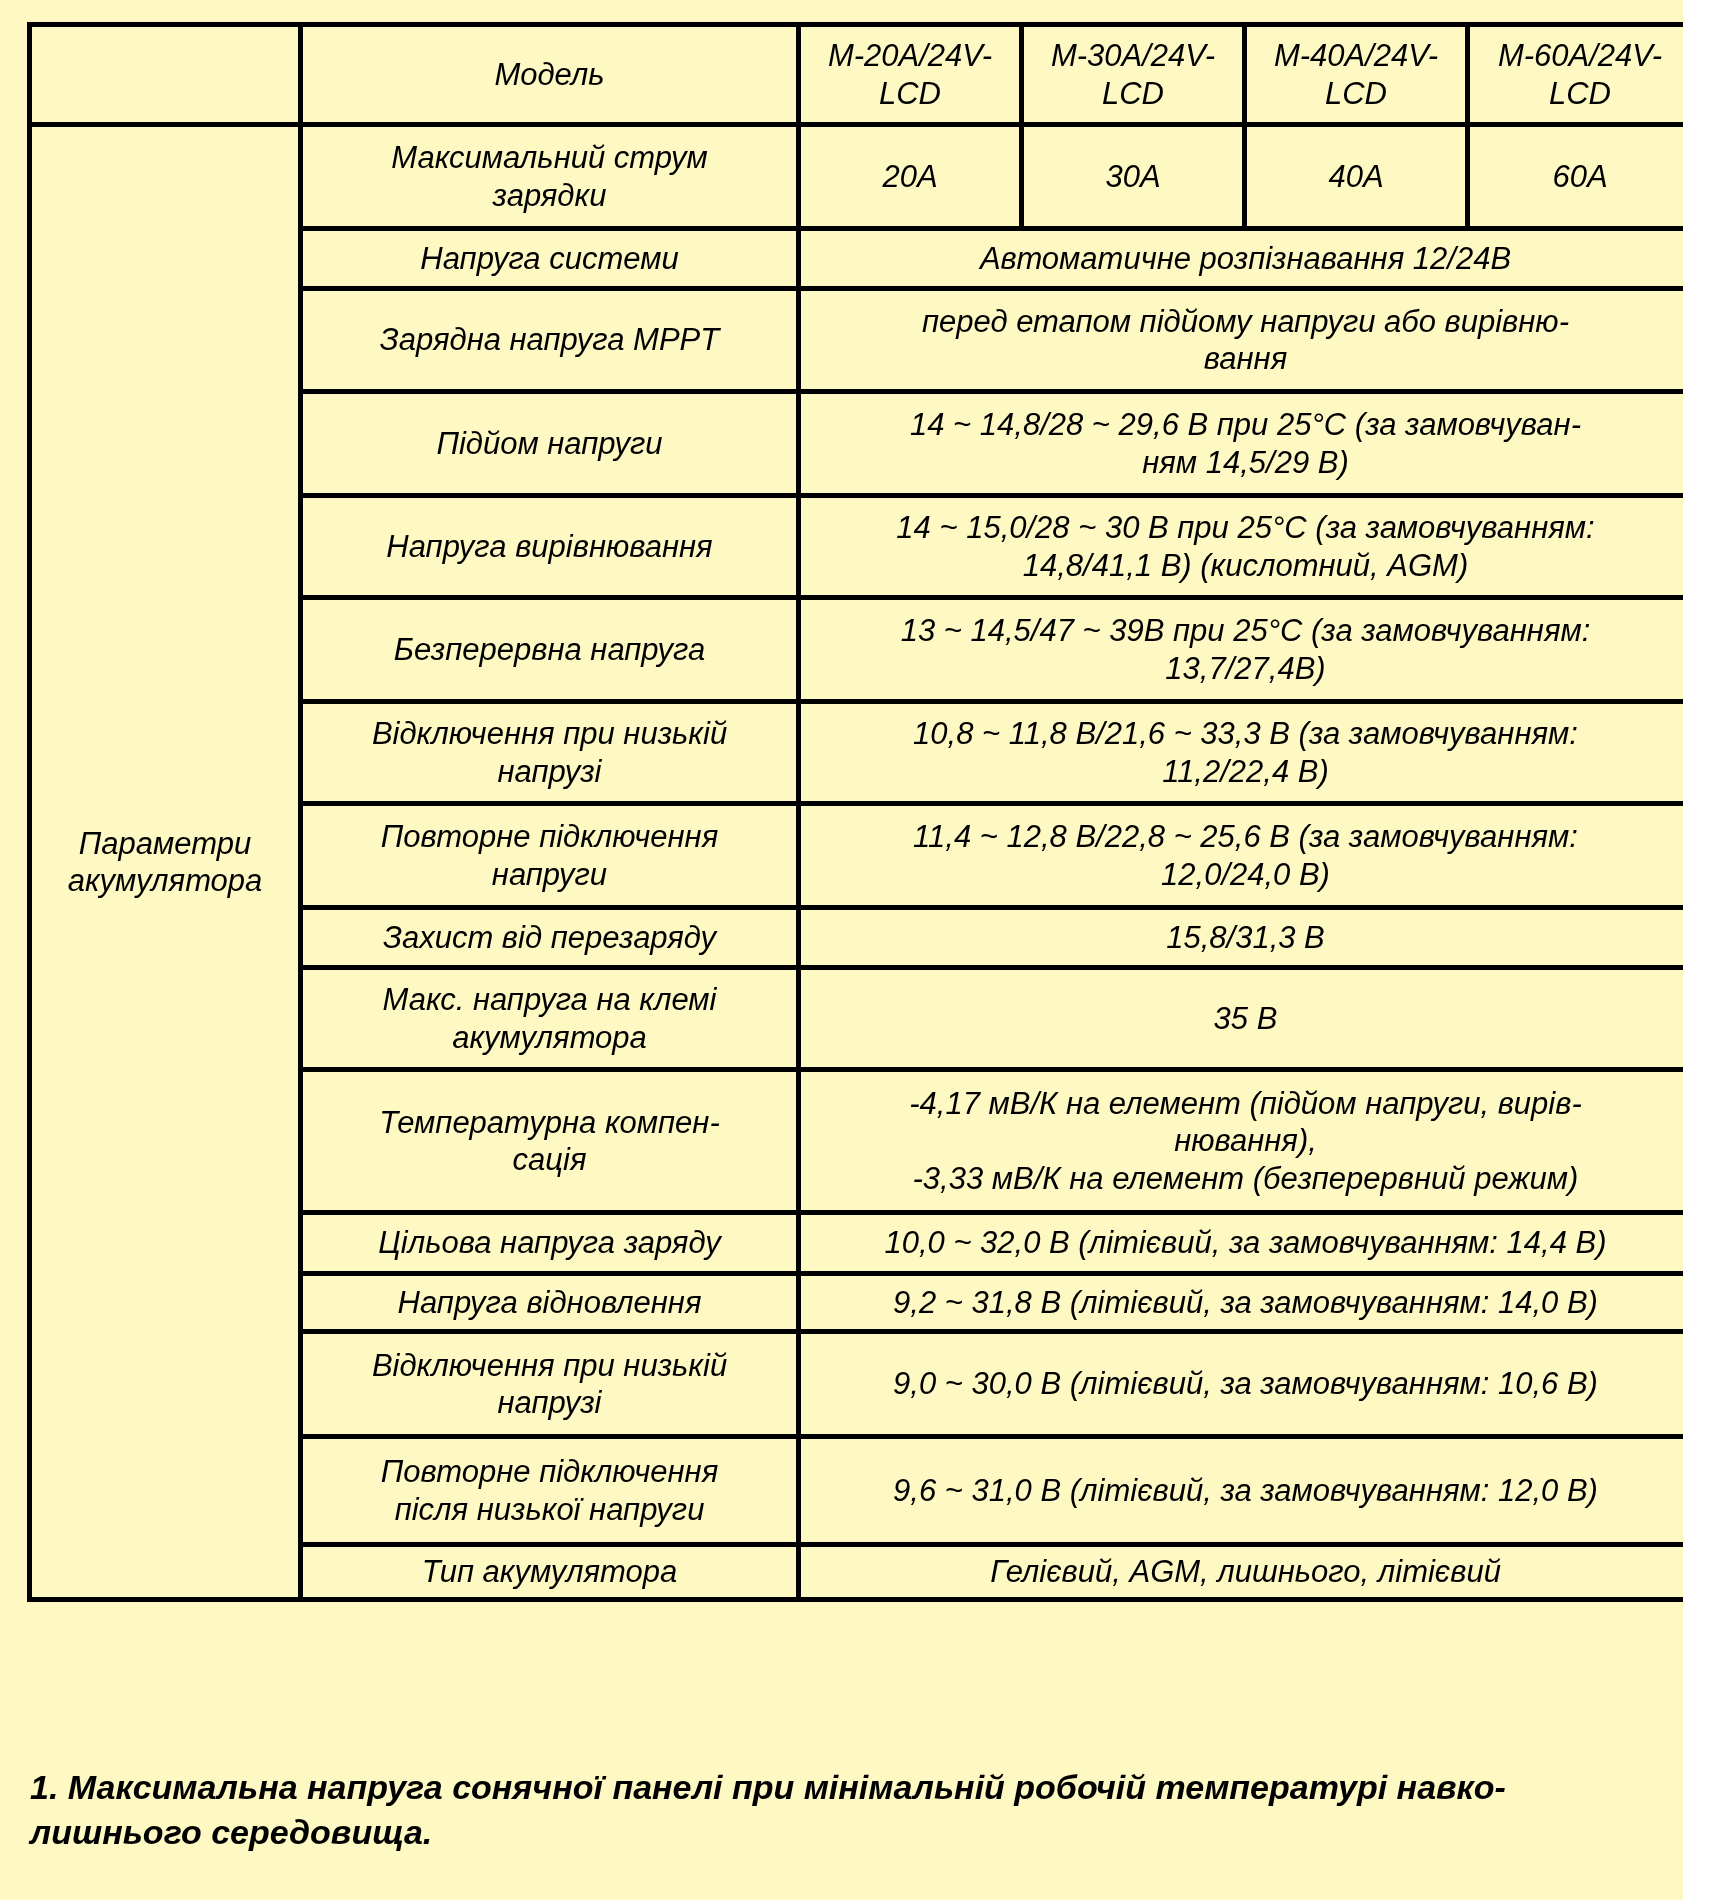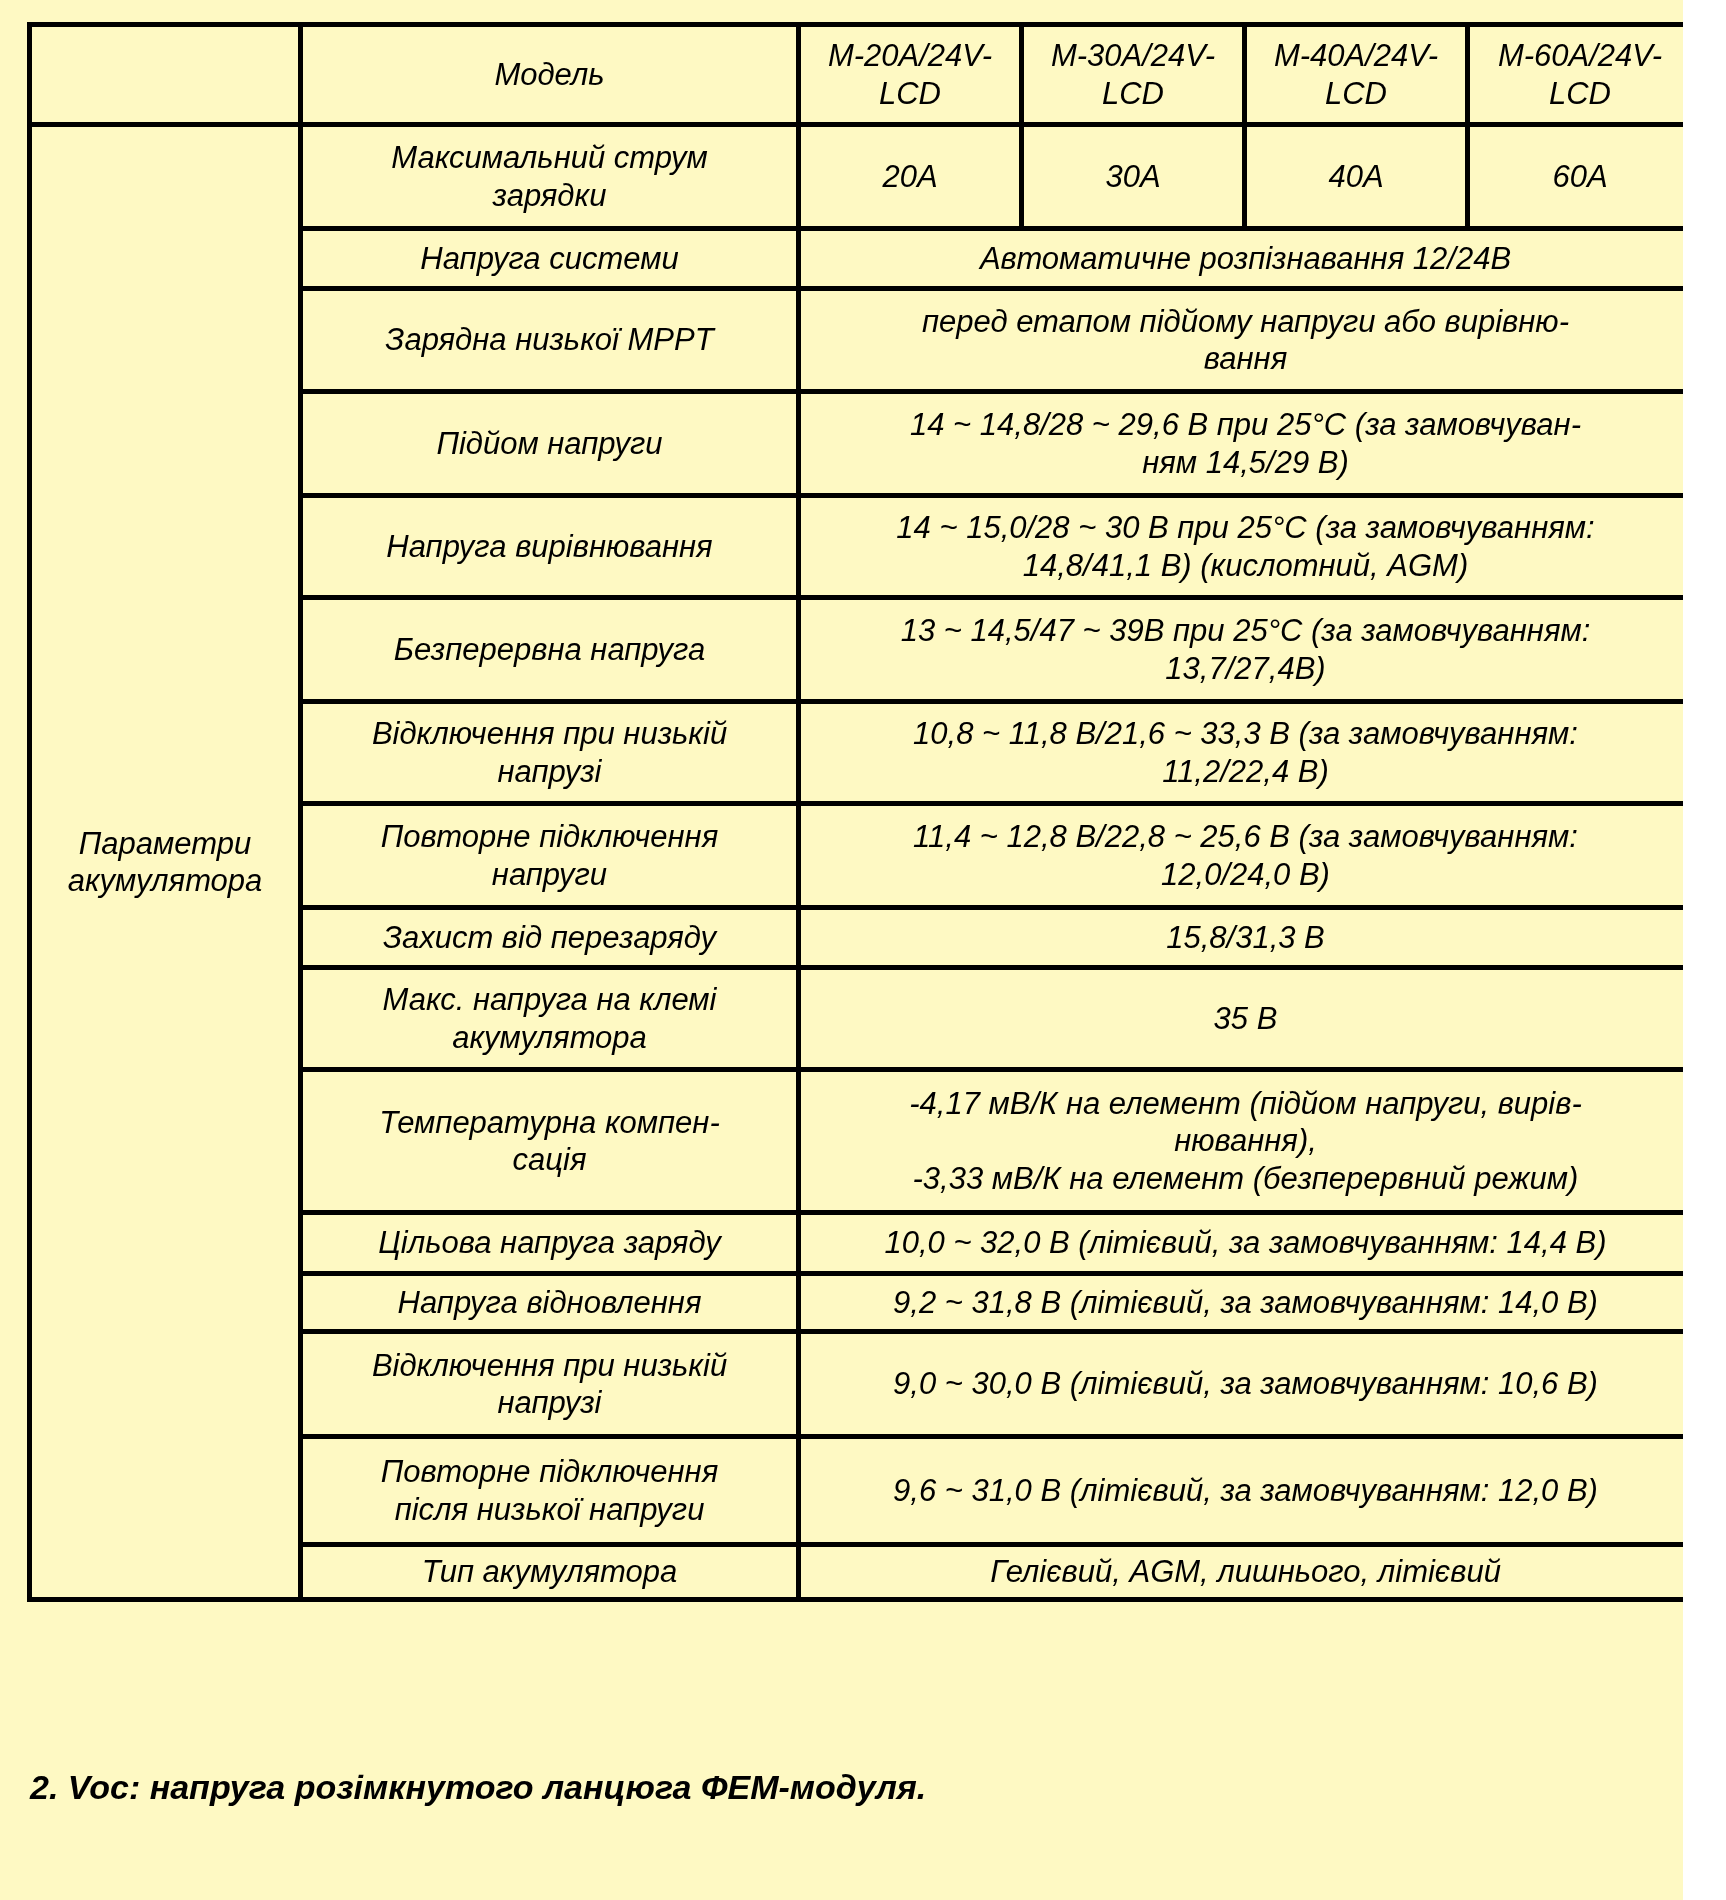--- a/index.html
+++ b/index.html
@@ -86,21 +86,21 @@
       <td class="value-cell">40A</td>
       <td class="value-cell">60A</td>
     </tr>
 
     <tr style="height:60px">
       <td class="label-cell">Напруга системи</td>
       <td class="value-cell" colspan="4">Автоматичне розпізнавання 12/24В</td>
     </tr>
 
     <tr style="height:103px">
-      <td class="label-cell">Зарядна низької MPPT</td>
+      <td class="label-cell">Зарядна напруга MPPT</td>
       <td class="value-cell" colspan="4">перед етапом підйому напруги або вирівню-
 вання</td>
     </tr>
 
     <tr style="height:104px">
       <td class="label-cell">Підйом напруги</td>
       <td class="value-cell" colspan="4">14 ~ 14,8/28 ~ 29,6 В при 25°С (за замовчуван-
 ням 14,5/29 В)</td>
     </tr>
 
@@ -172,17 +172,19 @@
     </tr>
 
     <tr style="height:55px">
       <td class="label-cell">Тип акумулятора</td>
       <td class="value-cell" colspan="4">Гелієвий, AGM, лишнього, літієвий</td>
     </tr>
   </tbody>
     </table>
 
   <div class="notes">
+    <p>1. Максимальна напруга сонячної панелі при мінімальній робочій температурі навко-
+лишнього середовища.</p>
     <p>2. Voc: напруга розімкнутого ланцюга ФЕМ-модуля.</p>
     
   </div>
 
 </div>
 
 </body></html>

